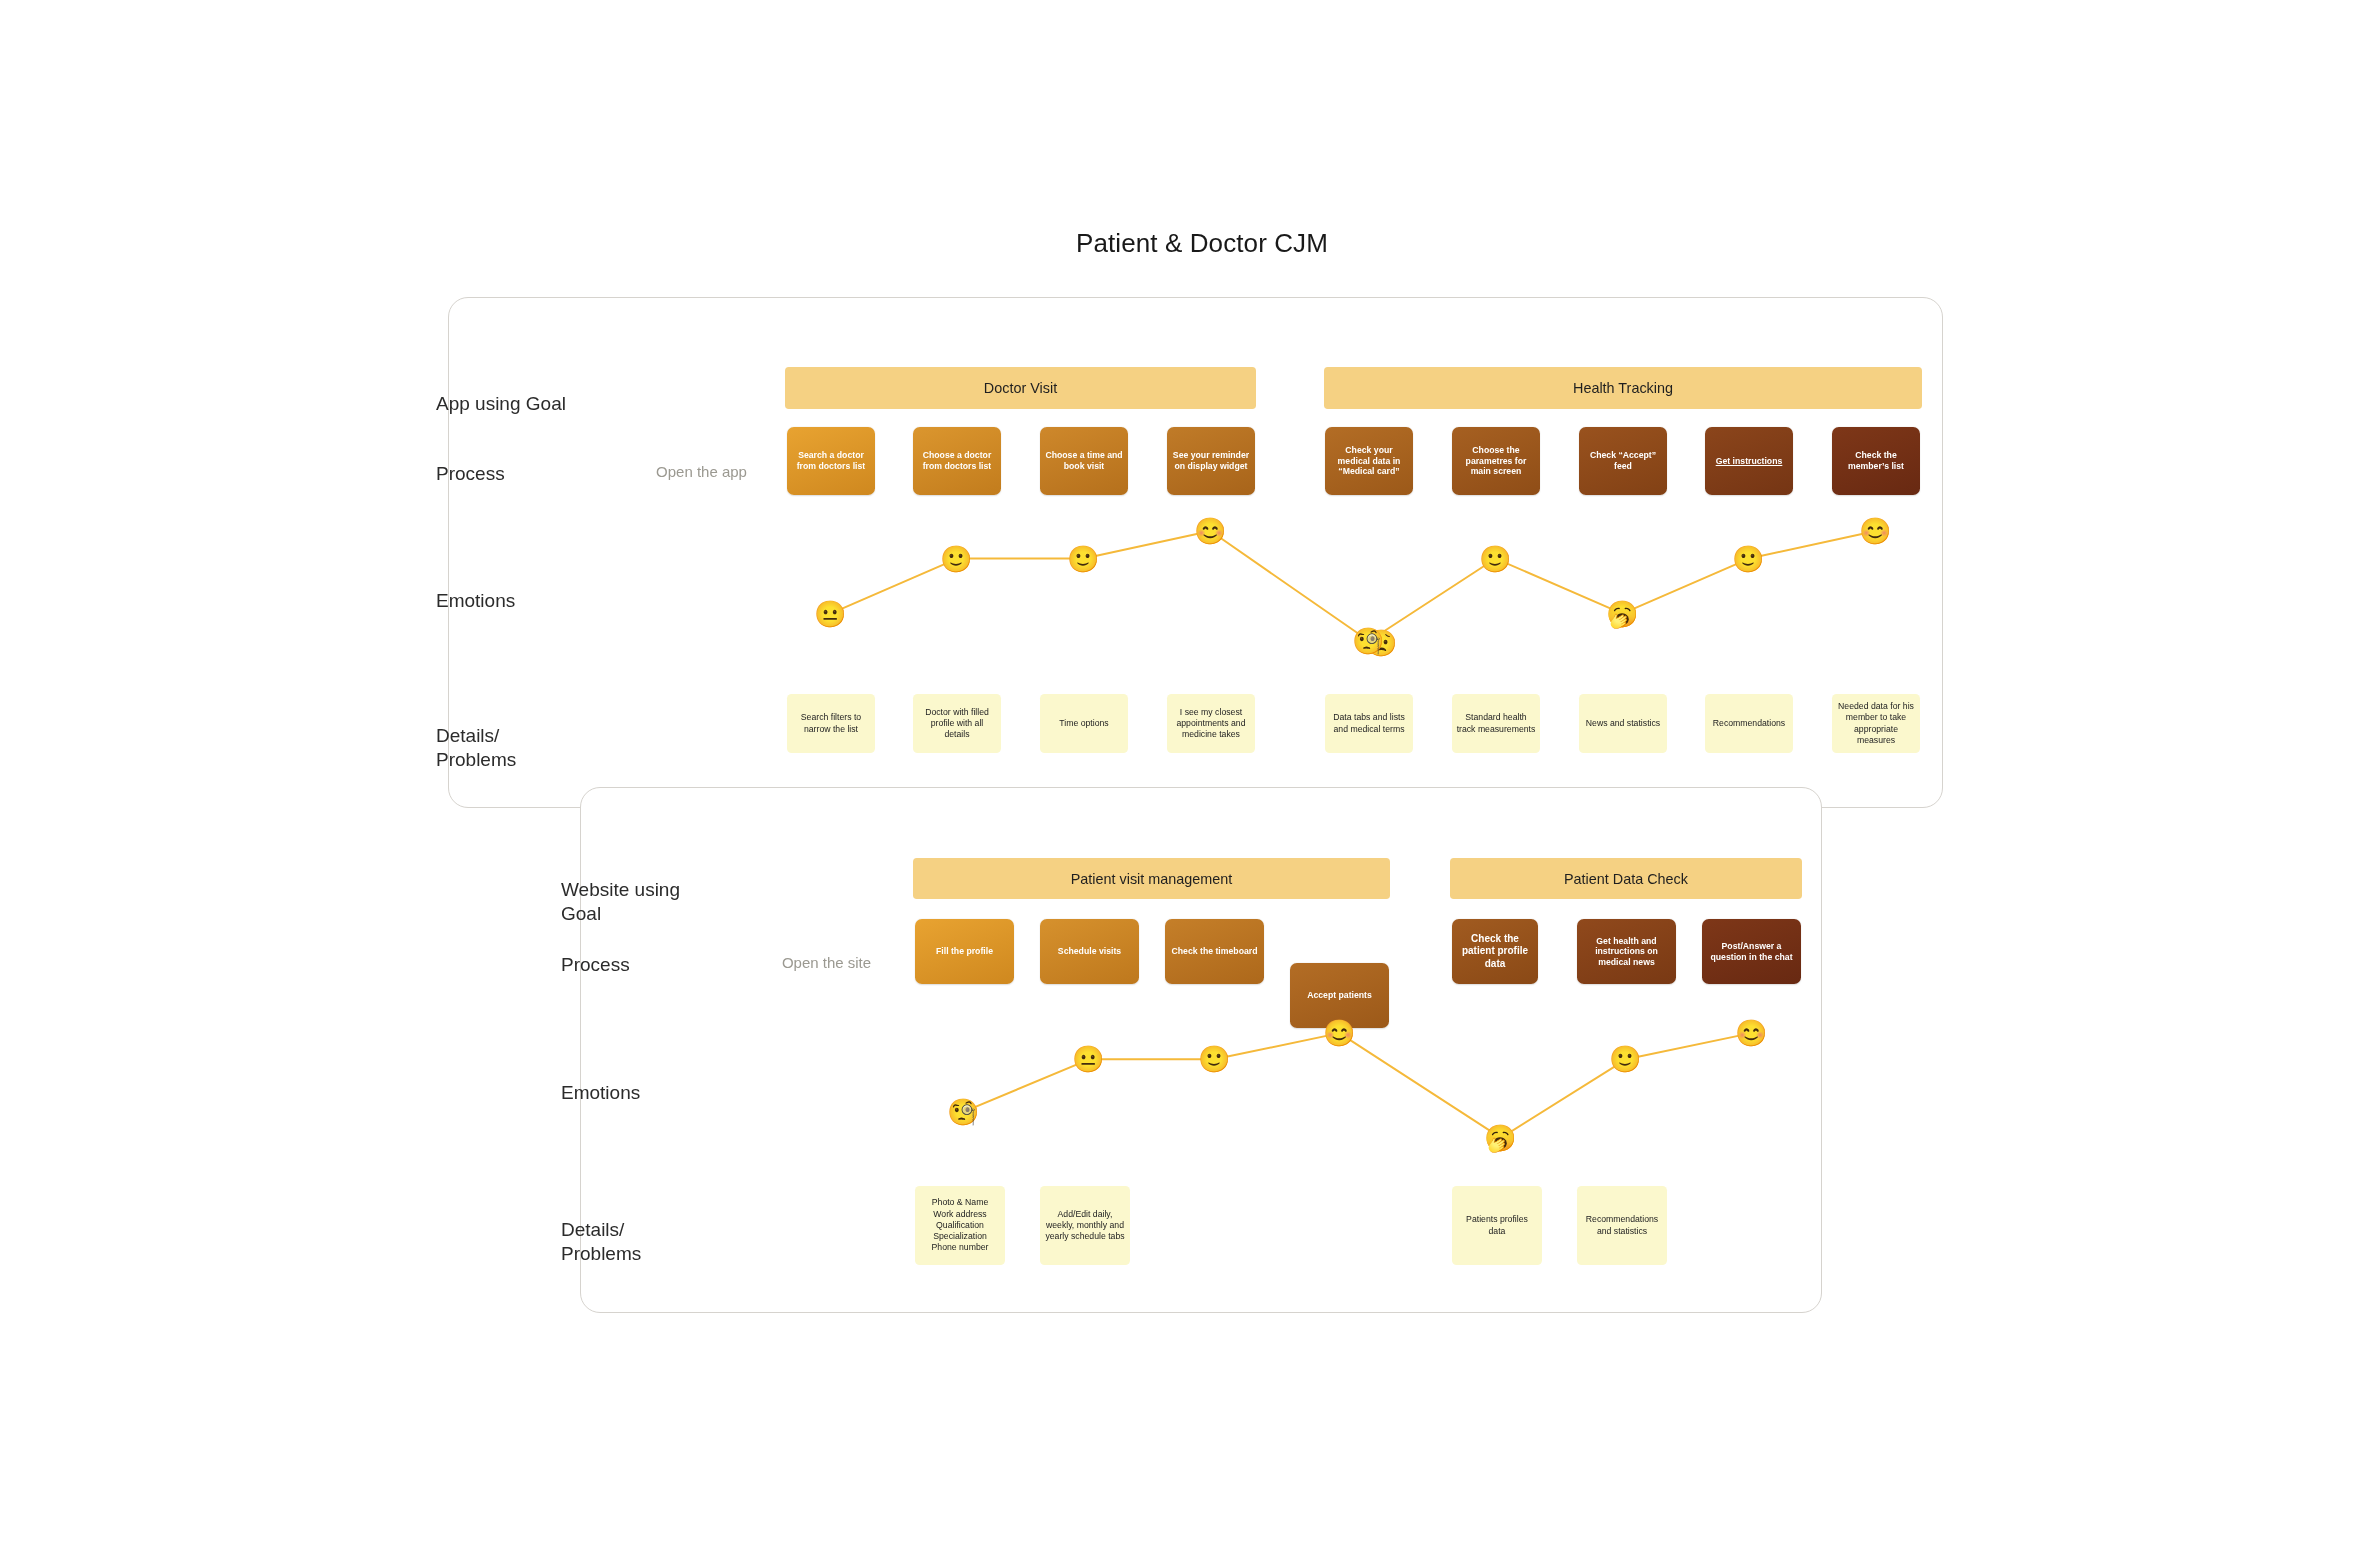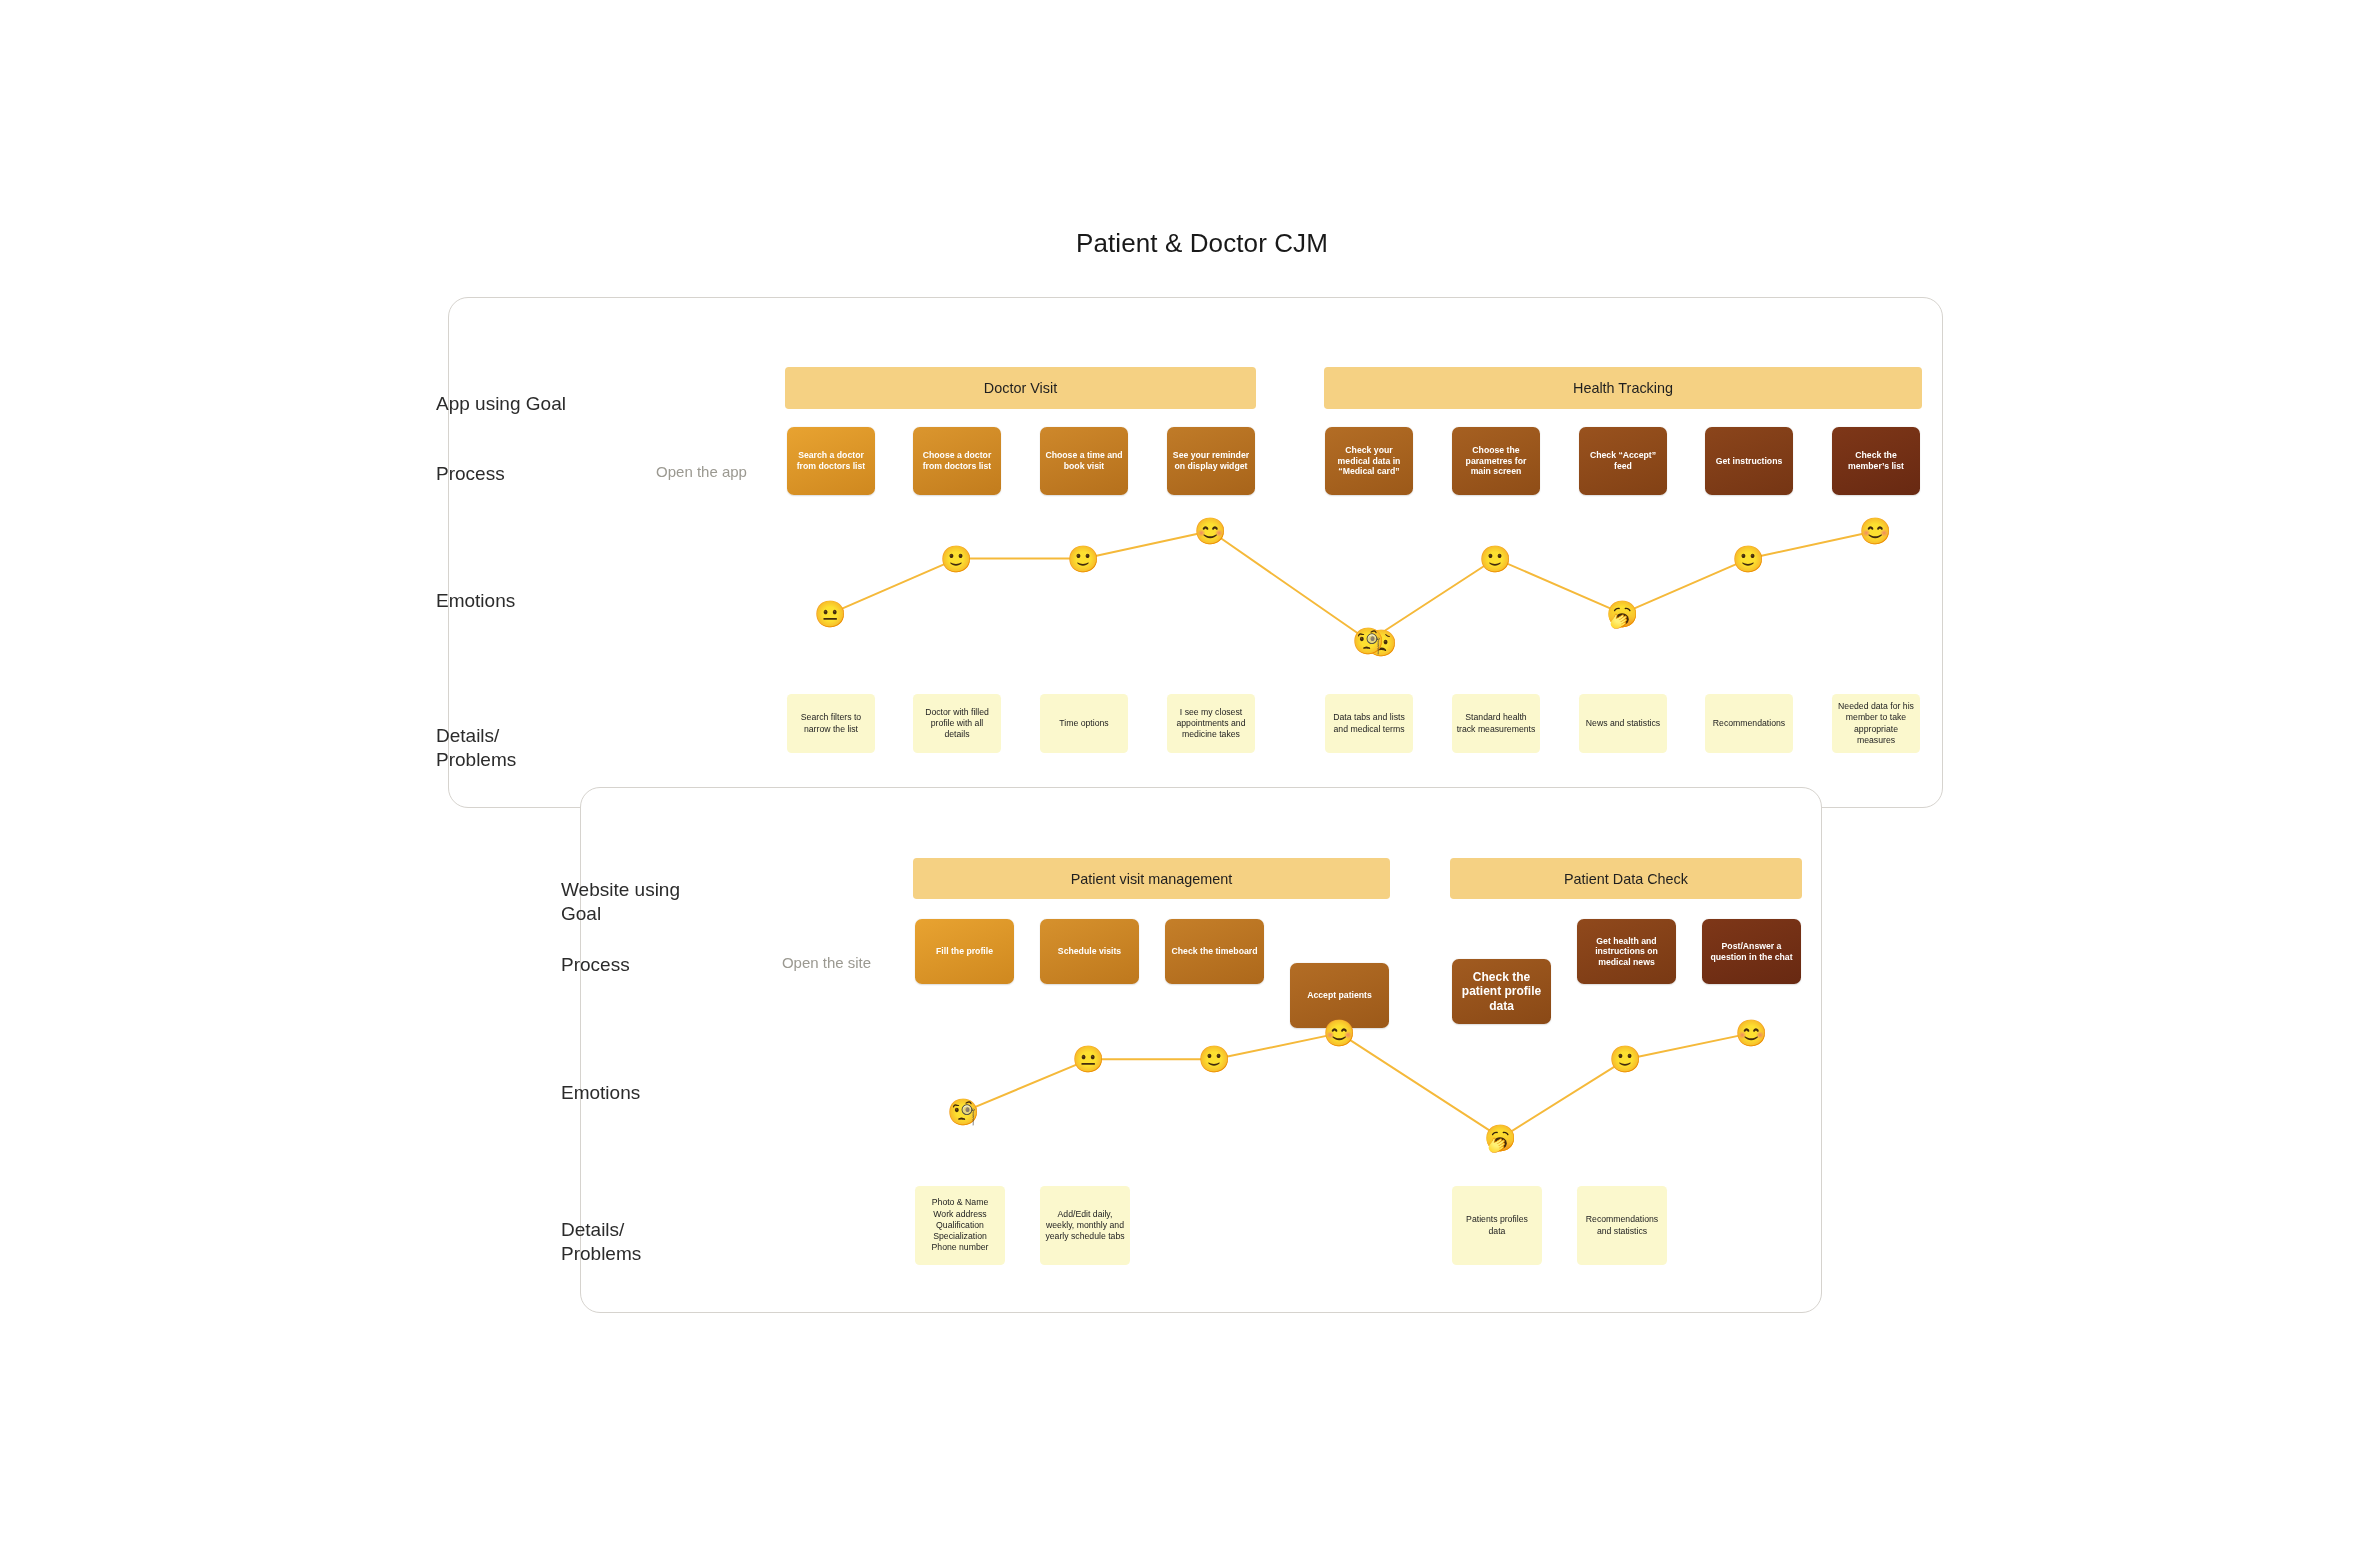--- a/index.html
+++ b/index.html
@@ -125,21 +125,21 @@
     <div class="muted-step" style="left: 618px; top: 463px; width: 167px; text-align: center;">Open the app</div>
     <div class="goal-bar" style="left: 785px; top: 367px; width: 471px; height: 42px;">Doctor Visit</div>
     <div class="goal-bar" style="left: 1324px; top: 367px; width: 598px; height: 42px;">Health Tracking</div>
     <div class="proc-box" style="left: 787px; top: 427px; width: 88px; height: 68px; font-size: 8.7px; background: linear-gradient(160deg, rgb(232, 163, 49) 0%, rgb(207, 136, 31) 100%);">Search a doctor from doctors list</div>
     <div class="proc-box" style="left: 913px; top: 427px; width: 88px; height: 68px; font-size: 8.7px; background: linear-gradient(160deg, rgb(219, 150, 46) 0%, rgb(194, 124, 29) 100%);">Choose a doctor from doctors list</div>
     <div class="proc-box" style="left: 1040px; top: 427px; width: 88px; height: 68px; font-size: 8.7px; background: linear-gradient(160deg, rgb(206, 136, 43) 0%, rgb(181, 112, 28) 100%);">Choose a time and book visit</div>
     <div class="proc-box" style="left: 1167px; top: 427px; width: 88px; height: 68px; font-size: 8.7px; background: linear-gradient(160deg, rgb(192, 123, 40) 0%, rgb(168, 100, 26) 100%);">See your reminder on display widget</div>
     <div class="proc-box" style="left: 1325px; top: 427px; width: 88px; height: 68px; font-size: 8.7px; background: linear-gradient(160deg, rgb(179, 109, 37) 0%, rgb(156, 89, 25) 100%);">Check your medical data in “Medical card”</div>
     <div class="proc-box" style="left: 1452px; top: 427px; width: 88px; height: 68px; font-size: 8.7px; background: linear-gradient(160deg, rgb(166, 96, 33) 0%, rgb(143, 77, 23) 100%);">Choose the parametres for main screen</div>
     <div class="proc-box" style="left: 1579px; top: 427px; width: 88px; height: 68px; font-size: 8.7px; background: linear-gradient(160deg, rgb(153, 82, 30) 0%, rgb(130, 65, 21) 100%);">Check “Accept” feed</div>
-    <div class="proc-box" style="left: 1705px; top: 427px; width: 88px; height: 68px; font-size: 8.7px; background: linear-gradient(160deg, rgb(139, 69, 27) 0%, rgb(117, 53, 20) 100%);">Get instructions</div>
+    <div class="proc-box" style="left: 1705px; top: 427px; width: 88px; height: 68px; font-size: 8.7px; background: linear-gradient(160deg, rgb(139, 69, 27) 0%, rgb(117, 53, 20) 100%); text-decoration: underline;">Get instructions</div>
     <div class="proc-box" style="left: 1832px; top: 427px; width: 88px; height: 68px; font-size: 8.7px; background: linear-gradient(160deg, rgb(126, 55, 24) 0%, rgb(104, 41, 18) 100%);">Check the member’s  list</div>
     <div class="note" style="left: 787px; top: 694px; width: 88px; height: 59px; font-size: 8.7px; white-space: normal;">Search filters to narrow the list</div>
     <div class="note" style="left: 913px; top: 694px; width: 88px; height: 59px; font-size: 8.7px; white-space: normal;">Doctor with filled profile with all details</div>
     <div class="note" style="left: 1040px; top: 694px; width: 88px; height: 59px; font-size: 8.7px; white-space: normal;">Time options</div>
     <div class="note" style="left: 1167px; top: 694px; width: 88px; height: 59px; font-size: 8.7px; white-space: normal;">I see my closest appointments and medicine takes</div>
     <div class="note" style="left: 1325px; top: 694px; width: 88px; height: 59px; font-size: 8.7px; white-space: normal;">Data tabs and lists and medical terms</div>
     <div class="note" style="left: 1452px; top: 694px; width: 88px; height: 59px; font-size: 8.7px; white-space: normal;">Standard health track measurements</div>
     <div class="note" style="left: 1579px; top: 694px; width: 88px; height: 59px; font-size: 8.7px; white-space: normal;">News and statistics</div>
     <div class="note" style="left: 1705px; top: 694px; width: 88px; height: 59px; font-size: 8.7px; white-space: normal;">Recommendations</div>
     <div class="note" style="left: 1832px; top: 694px; width: 88px; height: 59px; font-size: 8.7px; white-space: normal;">Needed data for his member to take appropriate measures</div>
@@ -162,21 +162,21 @@
     <div class="row-label" style="left: 561px; top: 1081px; width: 228px;">Emotions</div>
     <div class="row-label" style="left: 561px; top: 1218px; width: 228px;">Details/
 Problems</div>
     <div class="muted-step" style="left: 743px; top: 954px; width: 167px; text-align: center;">Open the site</div>
     <div class="goal-bar" style="left: 913px; top: 858px; width: 477px; height: 41px;">Patient visit management</div>
     <div class="goal-bar" style="left: 1450px; top: 858px; width: 352px; height: 41px;">Patient Data Check</div>
     <div class="proc-box" style="left: 915px; top: 919px; width: 99px; height: 65px; font-size: 8.7px; background: linear-gradient(160deg, rgb(232, 163, 49) 0%, rgb(207, 136, 31) 100%);">Fill the profile</div>
     <div class="proc-box" style="left: 1040px; top: 919px; width: 99px; height: 65px; font-size: 8.7px; background: linear-gradient(160deg, rgb(214, 145, 45) 0%, rgb(190, 120, 29) 100%);">Schedule visits</div>
     <div class="proc-box" style="left: 1165px; top: 919px; width: 99px; height: 65px; font-size: 8.7px; background: linear-gradient(160deg, rgb(197, 127, 41) 0%, rgb(173, 104, 27) 100%);">Check the timeboard</div>
     <div class="proc-box" style="left: 1290px; top: 919px; width: 99px; height: 65px; font-size: 8.7px; background: linear-gradient(160deg, rgb(179, 109, 37) 0%, rgb(156, 89, 25) 100%); margin-top: 44px;">Accept patients</div>
-    <div class="proc-box" style="left: 1452px; top: 919px; width: 99px; height: 65px; font-size: 12px; background: linear-gradient(160deg, rgb(161, 91, 32) 0%, rgb(138, 73, 22) 100%); margin-top: 40px;">Check the patient profile data</div>
+    <div class="proc-box" style="left: 1452px; top: 919px; width: 86px; height: 65px; font-size: 10px; background: linear-gradient(160deg, rgb(161, 91, 32) 0%, rgb(138, 73, 22) 100%);">Check the patient profile data</div>
     <div class="proc-box" style="left: 1577px; top: 919px; width: 99px; height: 65px; font-size: 8.7px; background: linear-gradient(160deg, rgb(144, 73, 28) 0%, rgb(121, 57, 20) 100%);">Get health and instructions on medical news</div>
     <div class="proc-box" style="left: 1702px; top: 919px; width: 99px; height: 65px; font-size: 8.7px; background: linear-gradient(160deg, rgb(126, 55, 24) 0%, rgb(104, 41, 18) 100%);">Post/Answer a question in the chat</div>
     <div class="note" style="left: 915px; top: 1186px; width: 90px; height: 79px; font-size: 8.7px; white-space: pre-line;">Photo &amp; Name
 Work address
 Qualification
 Specialization
 Phone number</div>
     <div class="note" style="left: 1040px; top: 1186px; width: 90px; height: 79px; font-size: 8.7px; white-space: normal;">Add/Edit daily, weekly, monthly and yearly schedule tabs</div>
     <div class="note" style="left: 1452px; top: 1186px; width: 90px; height: 79px; font-size: 8.7px; white-space: normal;">Patients profiles data</div>
     <div class="note" style="left: 1577px; top: 1186px; width: 90px; height: 79px; font-size: 8.7px; white-space: normal;">Recommendations and statistics</div>

